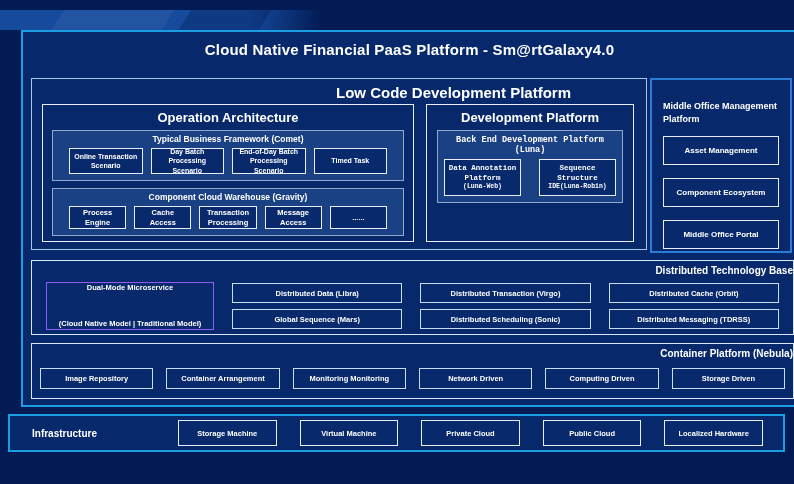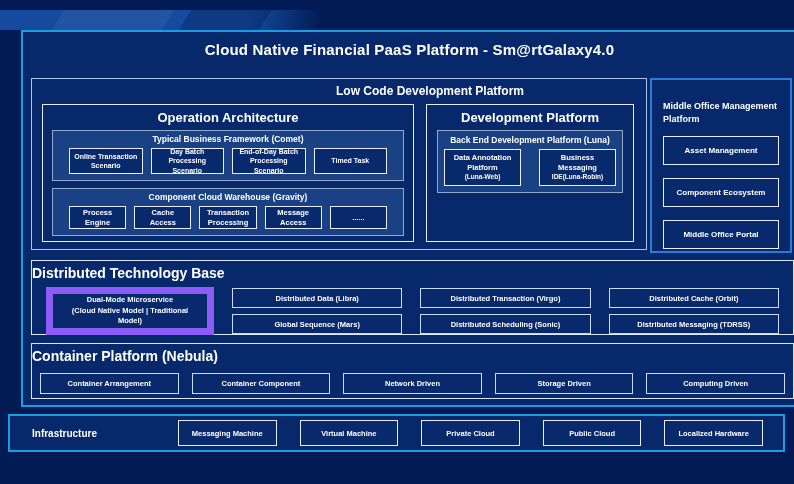--- a/index.html
+++ b/index.html
@@ -16,56 +16,56 @@
              background:rgba(2,27,84,0.35); transform:skewX(-32deg); }
 
   .main { position:absolute; left:8px; top:30px; width:777px; height:377px;
           border:2px solid #1b9de2; background:#07296b;margin-left:13px; }
 
   .title { text-align:center; padding-top:9px; font-size:15px; font-weight:bold; letter-spacing:.2px; }
 
   
   .lowcode { position:absolute; left:8px; top:46px; width:616px; height:172px;
              border:1px solid #a9c6e8; }
-  .lowcode-label { position:absolute; left:304px; top:5px; font-size:12px; font-weight:bold; white-space:nowrap; }
+  .lowcode-label { position:absolute; left:304px; top:5px; font-size:15px; font-weight:bold; white-space:nowrap; }
 
   .oa { position:absolute; left:10px; top:25px; width:372px; height:138px; border:1px solid #e9eef6; }
   .panel-title { text-align:center; font-size:13px; font-weight:bold; padding:5px 0 5px; }
 
   .subgroup { margin:0 9px 7px; border:1px solid #93a9cc; background:#1a4183; padding:3px 16px 6px; }
   .subgroup-label { text-align:center; font-size:8.5px; font-weight:bold; margin-bottom:4px; }
   .subrow { display:flex; gap:8px; }
   .leaf { flex:1; border:1px solid #e9eef6; background:#082a6c; display:flex; align-items:center;
           justify-content:center; text-align:center; font-size:7px; font-weight:bold;
           height:26px; line-height:1.3; padding:0 3px; }
   .leaf.short { height:23px; font-size:7.5px; }
 
   .dev { position:absolute; left:394px; top:25px; width:208px; height:138px; border:1px solid #e9eef6; }
   .vela { margin:3px 10px 9px; border:1px solid #e9eef6; background:#082a6c; height:29px;
           display:flex; align-items:center; justify-content:center; font-size:8.5px; font-weight:bold; }
-  .luna { margin:0 10px; border:1px solid #93a9cc; background:#1a4183; padding:4px 6px 6px; }
+  .luna { margin:0 10px; border:1px solid #93a9cc; background:#1a4183; padding:4px 6px 6px;font-family:Liberation Mono, monospace; }
   .luna-row { display:flex; gap:18px; }
   .luna-leaf { flex:1; border:1px solid #e9eef6; background:#082a6c; text-align:center;
                font-weight:bold; padding:3px 2px 3px; }
   .luna-leaf .l1 { font-size:7.5px; line-height:1.35; }
   .luna-leaf .l2 { font-size:6.5px; line-height:1.3; }
 
   
   .mo { position:absolute; left:627px; top:46px; width:142px; height:175px;
         border:2px solid #2b7cd6; padding:20px 11px; }
   .mo-label { font-size:9px; font-weight:bold; line-height:1.4; margin-bottom:11px; }
   .mo-item { border:1px solid #e9eef6; background:#082a6c; height:29px; display:flex; align-items:center;
              justify-content:center; font-size:8px; font-weight:bold; margin-bottom:13px; }
 
   
   .dtb { position:absolute; left:8px; top:228px; width:763px; height:75px; border:1px solid #dbe6f2; }
-  .group-label { text-align:left; font-size:14px; font-weight:bold; padding-top:4px; }
+  .group-label { text-align:right; font-size:10px; font-weight:bold; padding-top:4px; }
   .dtb-row { display:flex; gap:18px; padding:6px 14px 0; }
-  .dual { width:168px; border:7px solid #8b5cf6; background:#082a6c; height:48px;
-          display:flex; flex-direction:column; align-items:center; justify-content:center;
+  .dual { width:168px; border:1px solid #8b5cf6; background:#082a6c; height:48px;
+          display:flex; flex-direction:column; align-items:center; justify-content:space-between;
           text-align:center; font-size:7.5px; font-weight:bold; line-height:1.4; padding:0 6px; }
   .dtb-col { flex:1; display:flex; flex-direction:column; gap:6px; padding-top:1px; }
   .dtb-item { border:1px solid #c8ddf2; background:#082a6c; height:20px; display:flex; align-items:center;
               justify-content:center; font-size:7.5px; font-weight:bold; }
 
   
   .cp { position:absolute; left:8px; top:311px; width:763px; height:56px; border:1px solid #dbe6f2; }
   .cp-row { display:flex; gap:13px; padding:9px 8px 0; }
   .cp-item { flex:1; border:1px solid #c8ddf2; background:#082a6c; height:21px; display:flex;
              align-items:center; justify-content:center; font-size:7.5px; font-weight:bold; }
@@ -123,21 +123,21 @@
       <div class="dev">
         <div class="panel-title">Development Platform</div>
         <div class="luna">
           <div class="subgroup-label">Back End Development Platform (Luna)</div>
           <div class="luna-row">
             <div class="luna-leaf">
               <div class="l1">Data Annotation Platform</div>
               <div class="l2">(Luna-Web)</div>
             </div>
             <div class="luna-leaf">
-              <div class="l1">Business Messaging</div>
+              <div class="l1">Sequence Structure</div>
               <div class="l2">IDE(Luna-Robin)</div>
             </div>
           </div>
         </div>
       </div>
     </div>
 
     <div class="mo">
       <div class="mo-label">Middle Office Management Platform</div>
       <div class="mo-item">Asset Management</div>
@@ -163,33 +163,34 @@
         <div class="dtb-col">
           <div class="dtb-item">Distributed Cache (Orbit)</div>
           <div class="dtb-item">Distributed Messaging (TDRSS)</div>
         </div>
       </div>
     </div>
 
     <div class="cp">
       <div class="group-label">Container Platform (Nebula)</div>
       <div class="cp-row">
+        <div class="cp-item">Image Repository</div>
         <div class="cp-item">Container Arrangement</div>
-        <div class="cp-item">Container Component</div>
+        <div class="cp-item">Monitoring Monitoring</div>
         <div class="cp-item">Network Driven</div>
+        <div class="cp-item">Computing Driven</div>
         <div class="cp-item">Storage Driven</div>
-        <div class="cp-item">Computing Driven</div>
       </div>
     </div>
   </div>
 
   <div class="infra">
     <div class="infra-label">Infrastructure</div>
     <div class="infra-row">
-      <div class="infra-item">Messaging Machine</div>
+      <div class="infra-item">Storage Machine</div>
       <div class="infra-item">Virtual Machine</div>
       <div class="infra-item">Private Cloud</div>
       <div class="infra-item">Public Cloud</div>
       <div class="infra-item">Localized Hardware</div>
     </div>
   </div>
 
 </div>
 
 </body></html>

